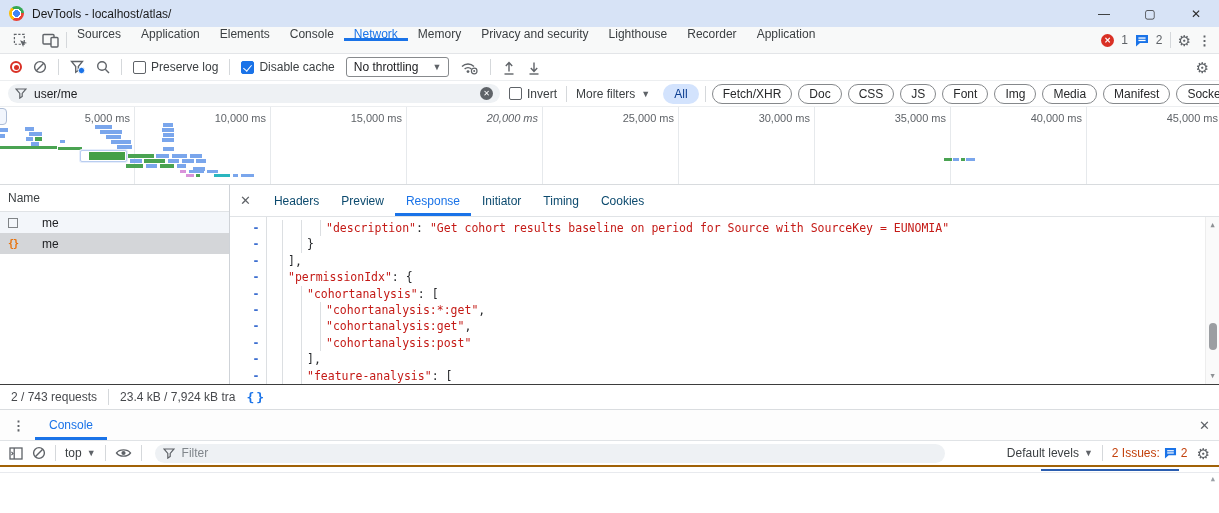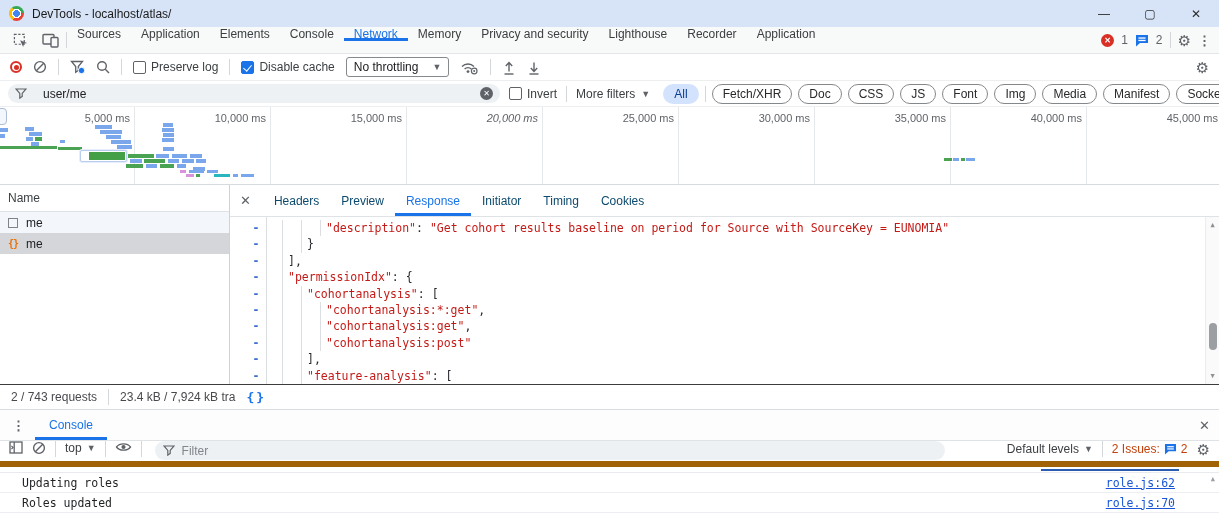--- a/index.html
+++ b/index.html
@@ -32,21 +32,21 @@
 .rec-btn::after{content:"";width:5px;height:5px;border-radius:50%;background:#d93025}
 .chk{display:flex;align-items:center;gap:5px;color:#3c4043;white-space:nowrap}
 .box{width:13px;height:13px;border:1.5px solid #5f6368;border-radius:2px;background:#fff}
 .box.checked{background:#1a73e8;border-color:#1a73e8;position:relative}
 .box.checked::after{content:"";position:absolute;left:3px;top:1px;width:4px;height:7px;border:solid #fff;border-width:0 1.8px 1.8px 0;transform:rotate(40deg)}
 .select{border:1px solid #878a8d;border-radius:3px;background:#fff;height:20px;display:flex;align-items:center;gap:14px;padding:0 7px;color:#202124;white-space:nowrap}
 .select .arrow{color:#5f6368;font-size:9px}
 .net-gear{position:absolute;right:10px}
 
 .filter-bar{height:26px;background:#fff;border-bottom:1px solid #eceef0;display:flex;align-items:center;gap:9px;padding:0 8px}
-.filter-input{flex:0 0 492px;height:19px;background:#eef1f4;border-radius:10px;display:flex;align-items:center;gap:16px;padding:0 7px}
+.filter-input{flex:0 0 492px;height:19px;background:#eef1f4;border-radius:10px;display:flex;align-items:center;gap:7px;padding:0 7px}
 .filter-input input{border:none;outline:none;background:transparent;font:12px "Liberation Sans",sans-serif;color:#202124;flex:1}
 .clear-circle{width:13px;height:13px;border-radius:50%;background:#5f6368;color:#fff;font-size:8px;display:flex;align-items:center;justify-content:center}
 .more-filters{display:flex;align-items:center;gap:6px;color:#3c4043;white-space:nowrap}
 .pills{display:flex;align-items:center;gap:6px;margin-left:4px}
 .pill{height:20px;display:flex;align-items:center;padding:0 10px;border:1px solid #85888b;border-radius:11px;background:#fff;color:#28292b;white-space:nowrap}
 .pill.active{border-color:transparent;background:#d3e3fd;color:#0b3d91}
 
 .timeline{height:78px;background:#fff;border-bottom:1px solid #d8dbde;position:relative;overflow:hidden}
 .gridline{position:absolute;top:0;bottom:0;width:1px;background:#e6e9ec}
 .tick-label{position:absolute;top:5px;width:100px;text-align:right;font-size:11px;color:#5f6368;white-space:nowrap}
@@ -55,21 +55,21 @@
 .wbar.b{background:#7aa6ec}
 .wbar.p{background:#d993da}
 .wbar.t{background:#2ab6bf}
 .wbar.sel{background:#fff;border:1px solid #b9cdf0;border-radius:2px;box-shadow:0 0 0 1px #e7eefb}
 .sel-inner{position:absolute;left:8px;top:1px;bottom:1px;right:1px;background:#43a047}
 .brush-handle{position:absolute;left:-5px;top:1px;width:12px;height:17px;border:1px solid #aebdd6;border-radius:4px;background:#f2f6fd}
 
 .split{height:200px;display:flex;border-bottom:1px solid #3d3d3d}
 .req-list{width:230px;border-right:1px solid #cfd3d8;display:flex;flex-direction:column;background:#fff}
 .req-header{height:27px;border-bottom:1px solid #e0e3e6;display:flex;align-items:center;padding-left:8px;color:#3c4043}
-.req-row{height:21px;display:flex;align-items:center;gap:8px;padding-left:8px}
+.req-row{height:21px;display:flex;align-items:center;gap:24px;padding-left:8px}
 .req-row:nth-child(odd){background:#f3f6fa}
 .req-row.selected{background:#d4d6d9}
 .doc-sq{width:10px;height:10px;border:1.3px solid #808487}
 .json-ic{font-family:"DejaVu Sans Mono",monospace;font-size:10px;font-weight:bold;color:#e8710a;letter-spacing:-1px}
 .detail{flex:1;display:flex;flex-direction:column;background:#fff;min-width:0}
 .panel-tabbar{height:32px;border-bottom:1px solid #e0e3e6;display:flex;align-items:stretch}
 .panel-close{display:flex;align-items:center;padding:0 12px 0 10px;color:#5f6368;font-size:13px}
 .ptabs{display:flex;align-items:stretch}
 .ptab{display:flex;align-items:center;padding:0 11px;color:#0c4a6e}
 .ptab.active{color:#1a73e8;box-shadow:inset 0 -3px 0 #1a73e8}
@@ -87,21 +87,21 @@
 .sb-up{top:4px}.sb-dn{bottom:4px}
 .sb-thumb{position:absolute;left:3px;width:8px;border-radius:4px;background:#9b9ea2;top:106px;height:27px}
 
 .status-bar{height:25px;background:#fff;border-bottom:1px solid #dadde0;display:flex;align-items:center;gap:11px;padding:0 11px;color:#47494d}
 .fmt-braces{font-family:"DejaVu Sans Mono",monospace;color:#1a73e8;font-weight:bold;font-size:13px;letter-spacing:2px}
 
 .drawer-header{height:31px;background:#fdfdfd;border-bottom:1px solid #e0e3e6;display:flex;align-items:stretch;position:relative}
 .drawer-kebab{display:flex;align-items:center;padding:0 10px 0 12px}
 .console-tab{display:flex;align-items:center;padding:0 14px;color:#1a73e8;box-shadow:inset 0 -3px 0 #1a73e8}
 .drawer-close{position:absolute;right:9px;top:0;bottom:0;display:flex;align-items:center;color:#5f6368;font-size:13px}
-.console-toolbar{height:26px;border-bottom:6px solid #a16207;display:flex;align-items:flex-start;gap:9px;padding:0 9px}
+.console-toolbar{height:26px;border-bottom:2px solid #a16207;display:flex;align-items:center;gap:9px;padding:0 9px}
 .ctx-select{display:flex;align-items:center;gap:5px;color:#3c4043}
 .ctx-select .arrow{font-size:9px;color:#5f6368}
 .console-filter{flex:1;max-width:790px;height:19px;background:#eef1f4;border-radius:10px;display:flex;align-items:center;gap:7px;padding:0 8px;margin-left:4px}
 .console-filter input{border:none;outline:none;background:transparent;font:12px "Liberation Sans",sans-serif;flex:1;color:#202124}
 .console-filter input::placeholder{color:#80868b}
 .ct-right{margin-left:auto;display:flex;align-items:center;gap:9px}
 .issues{display:flex;align-items:center;gap:4px;color:#c2410c}
 .console-msgs{position:relative;height:46px;font-family:"DejaVu Sans Mono",monospace;font-size:11.5px;background:#fff}
 .msg-partial{height:6px;border-bottom:1px solid #e8eaee;position:relative;overflow:hidden}
 .msg-frag{position:absolute;right:40px;bottom:1px;width:138px;height:2px;background:#2a5db0}
@@ -495,24 +495,14 @@
       </span>
       <span>2</span>
     </span>
     <span class="gear">⚙</span>
   </div>
 </div>
 <div class="console-msgs">
   <div class="msg-partial">
     <span class="msg-frag"></span>
   </div>
-  <div>
-      <div class="msg-row">
-        <span class="msg-text">Updating roles</span>
-        <span class="msg-link">role.js:62</span>
-      </div>
-      <div class="msg-row">
-        <span class="msg-text">Roles updated</span>
-        <span class="msg-link">role.js:70</span>
-      </div>
-    </div>
   <span class="console-sb-up">▲</span>
 </div>
 
 </body></html>

